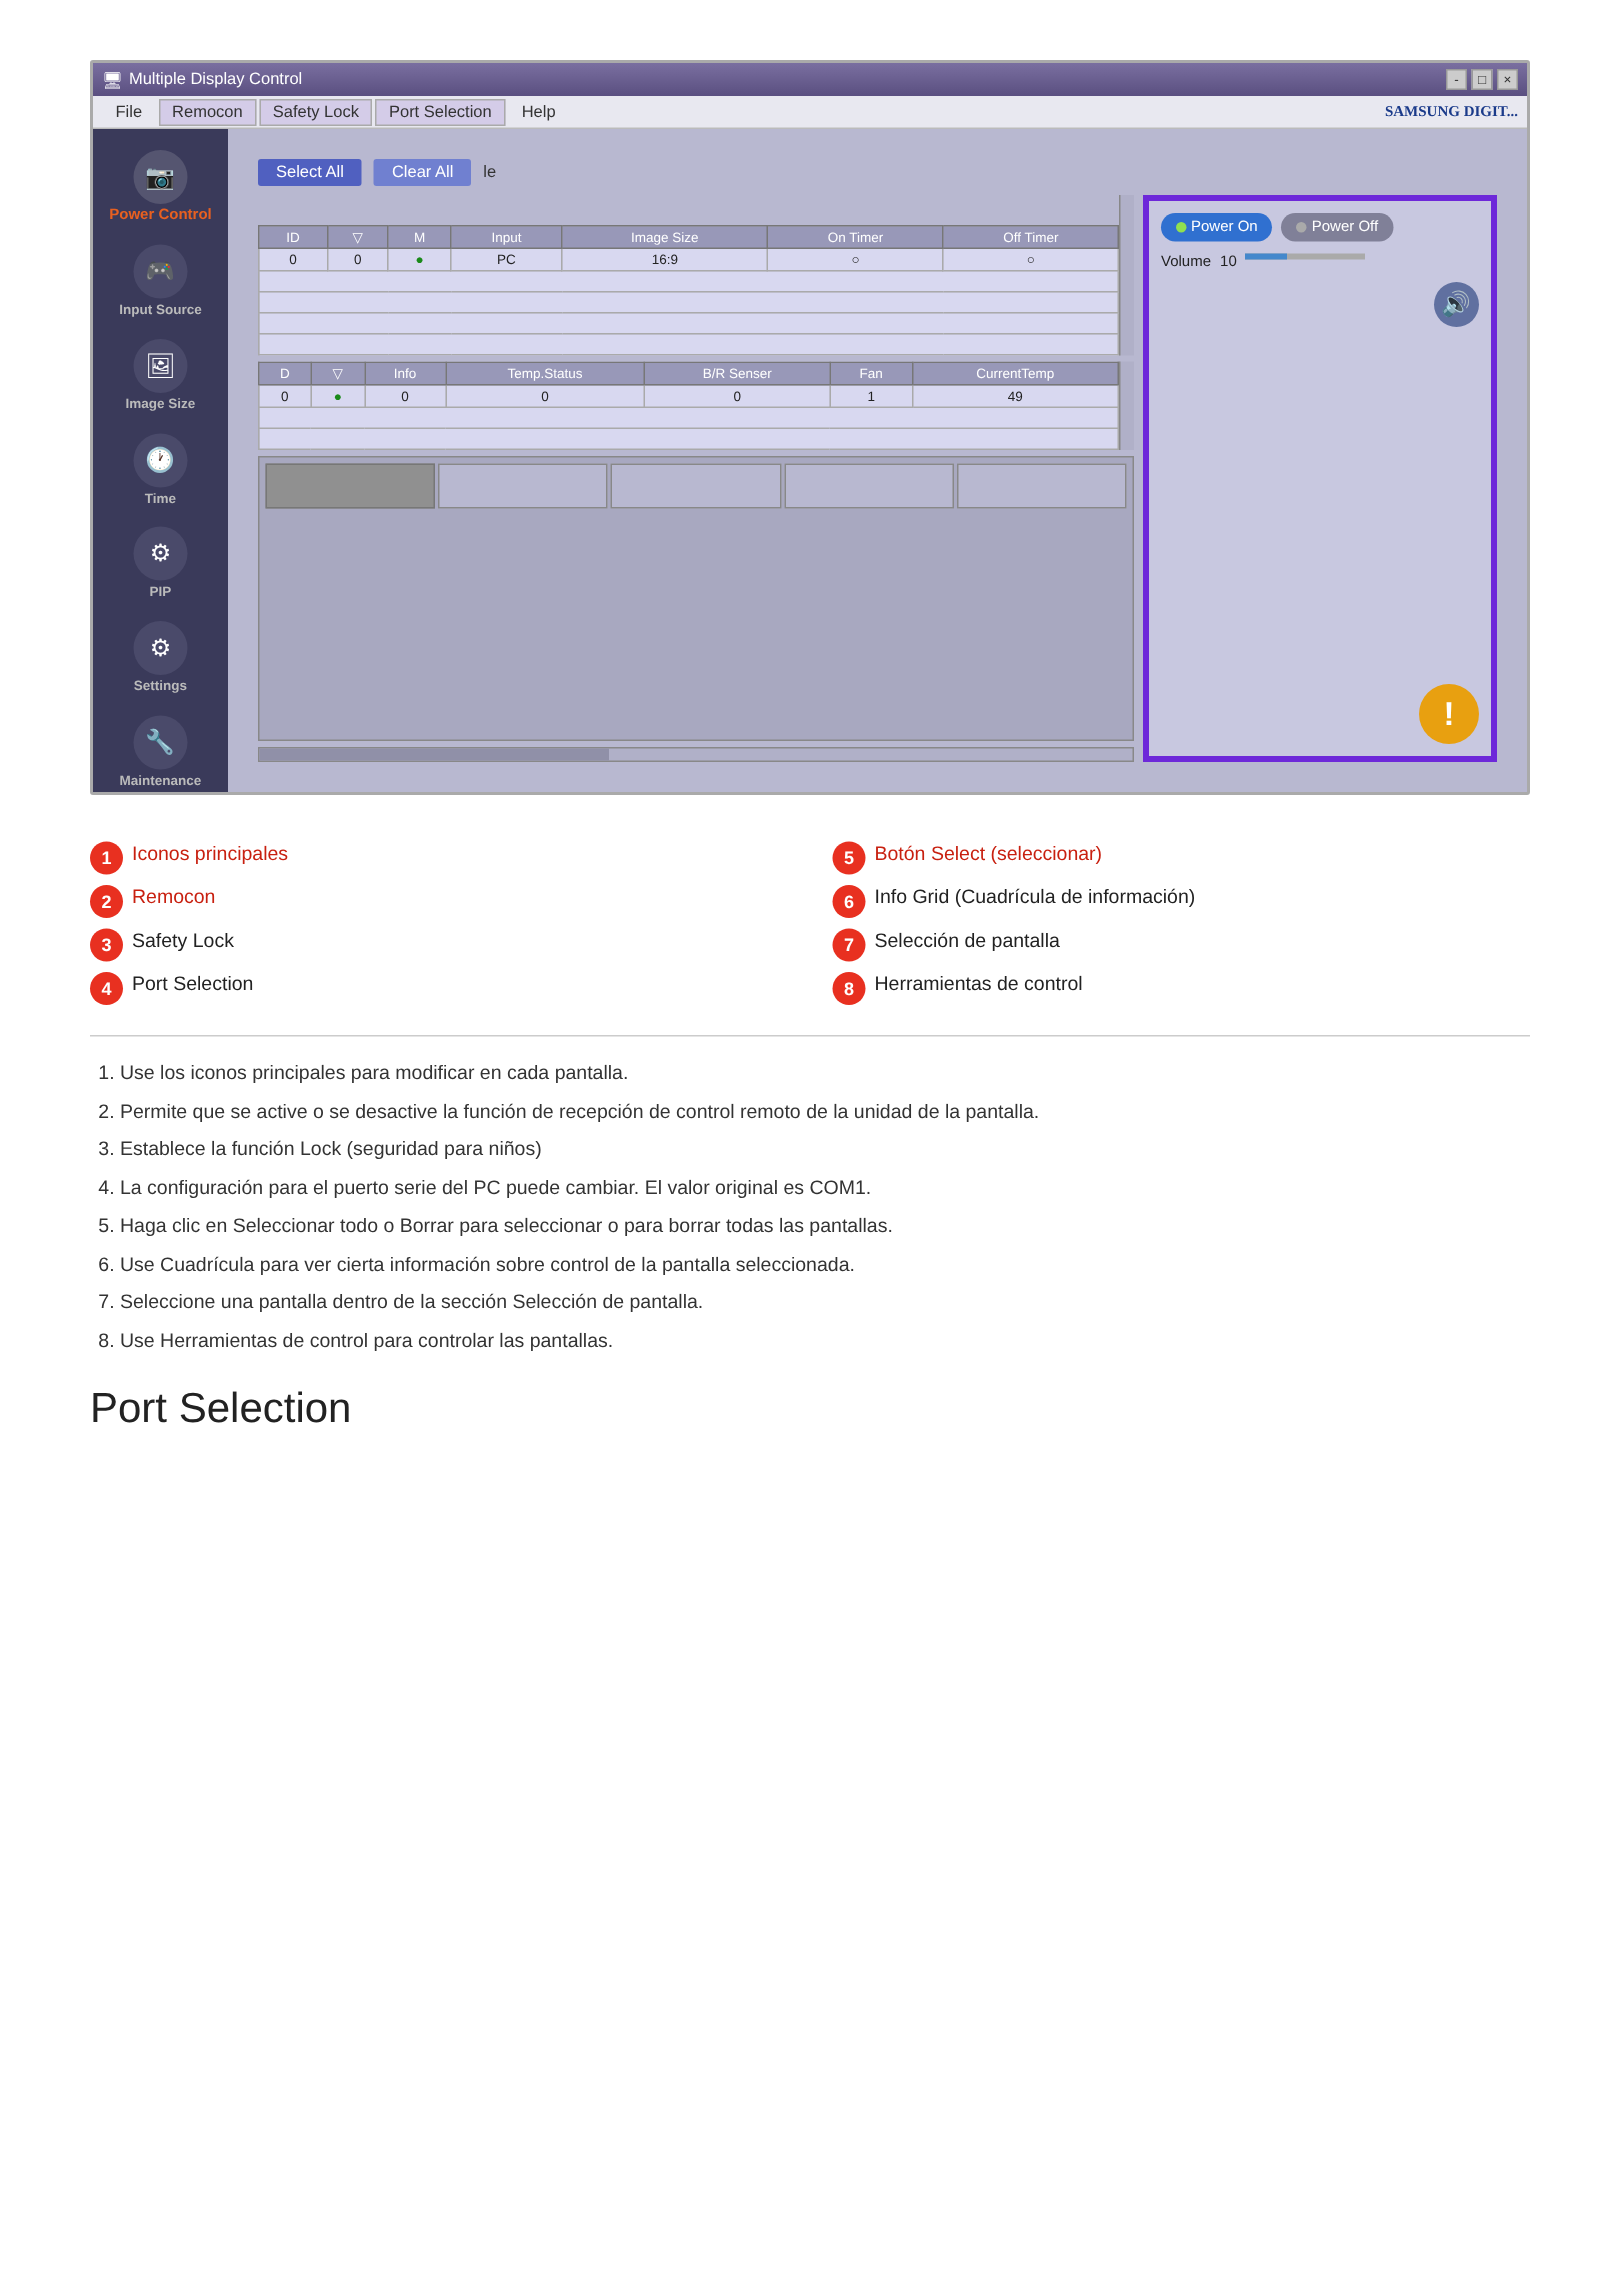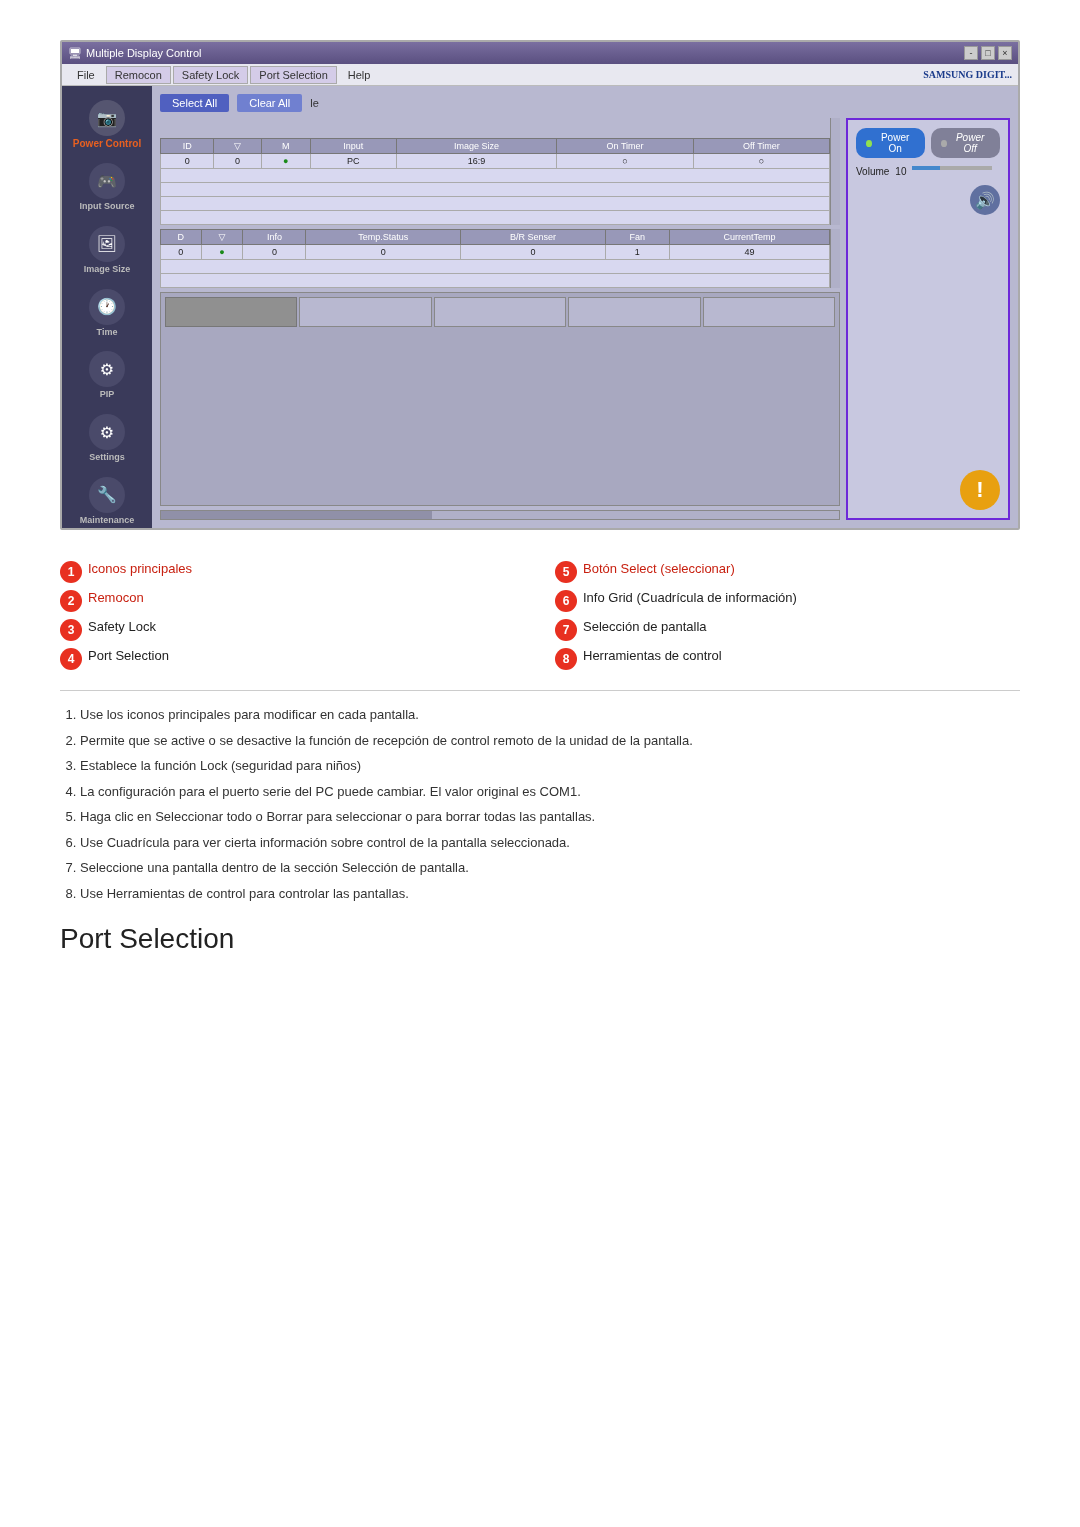--- a/index.html
+++ b/index.html
@@ -113,21 +113,21 @@
       font-size: 16px;
       color: #fff;
     }
     .sidebar-label { font-size: 9px; color: #bbb; line-height: 1.2; font-weight: bold; }
     .power-label { color: #e86020; font-weight: bold; font-size: 10px; }
 
     
     .right-panel {
       flex: 1;
       background: #b8b8d0;
-      padding: 8px;
+      padding: 20px;
       display: flex;
       flex-direction: column;
       gap: 6px;
       overflow: hidden;
     }
 
     
     .toolbar {
       display: flex;
       gap: 8px;
@@ -176,23 +176,23 @@
     .grid-table td {
       background: #d8d8f0;
       padding: 2px 4px;
       border: 1px solid #aaa;
       text-align: center;
       font-size: 9px;
     }
 
     
     .control-panel {
-      width: 164px;
+      width: 236px;
       background: #c8c8e0;
-      border: 2px solid #6d28d9;
+      border: 4px solid #6d28d9;
       padding: 8px;
       display: flex;
       flex-direction: column;
       gap: 8px;
     }
     .power-buttons {
       display: flex;
       gap: 6px;
       align-items: center;
     }
@@ -207,21 +207,21 @@
       display: flex; align-items: center; gap: 3px;
     }
     .btn-power-off {
       background: #808098;
       color: #fff;
       border: none;
       padding: 4px 10px;
       font-size: 10px;
       cursor: pointer;
       border-radius: 10px;
-      display: flex; align-items: center; gap: 3px; font-style: italic;
+      display: flex; align-items: center; gap: 3px;
     }
     .power-dot {
       width: 7px; height: 7px;
       border-radius: 50%;
       background: #90e050;
       display: inline-block;
     }
     .volume-row {
       display: flex;
       gap: 6px;

